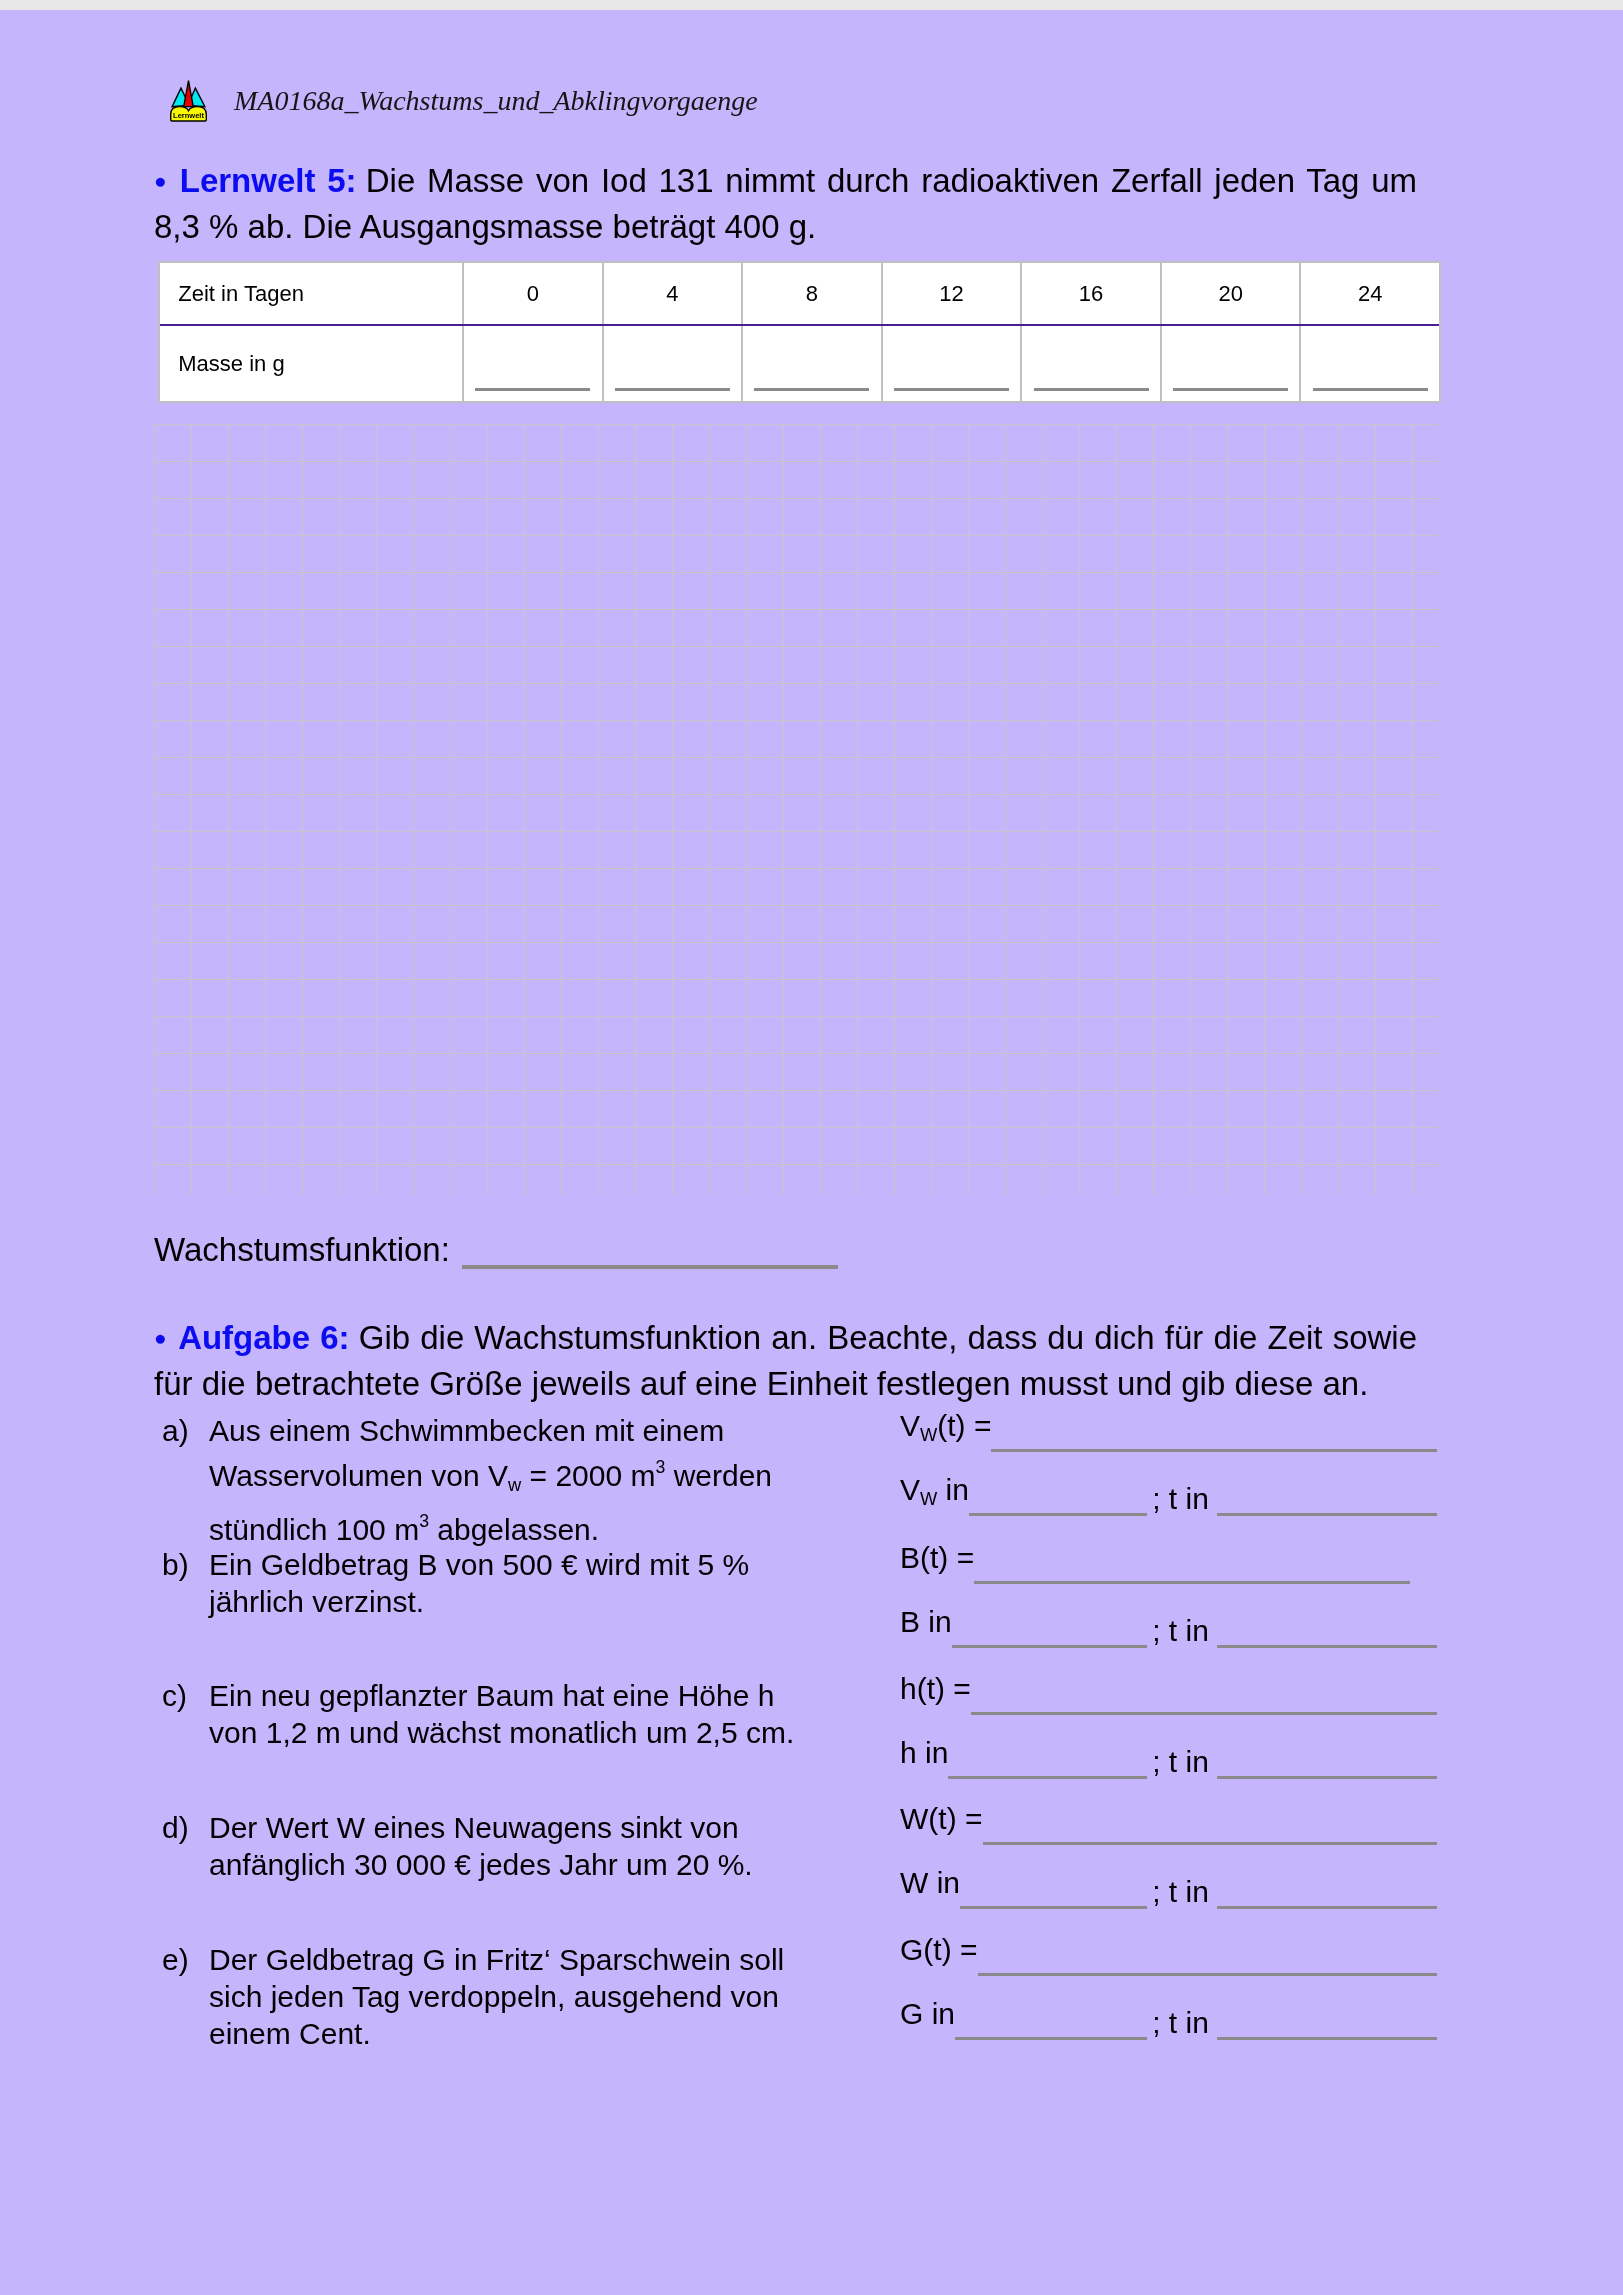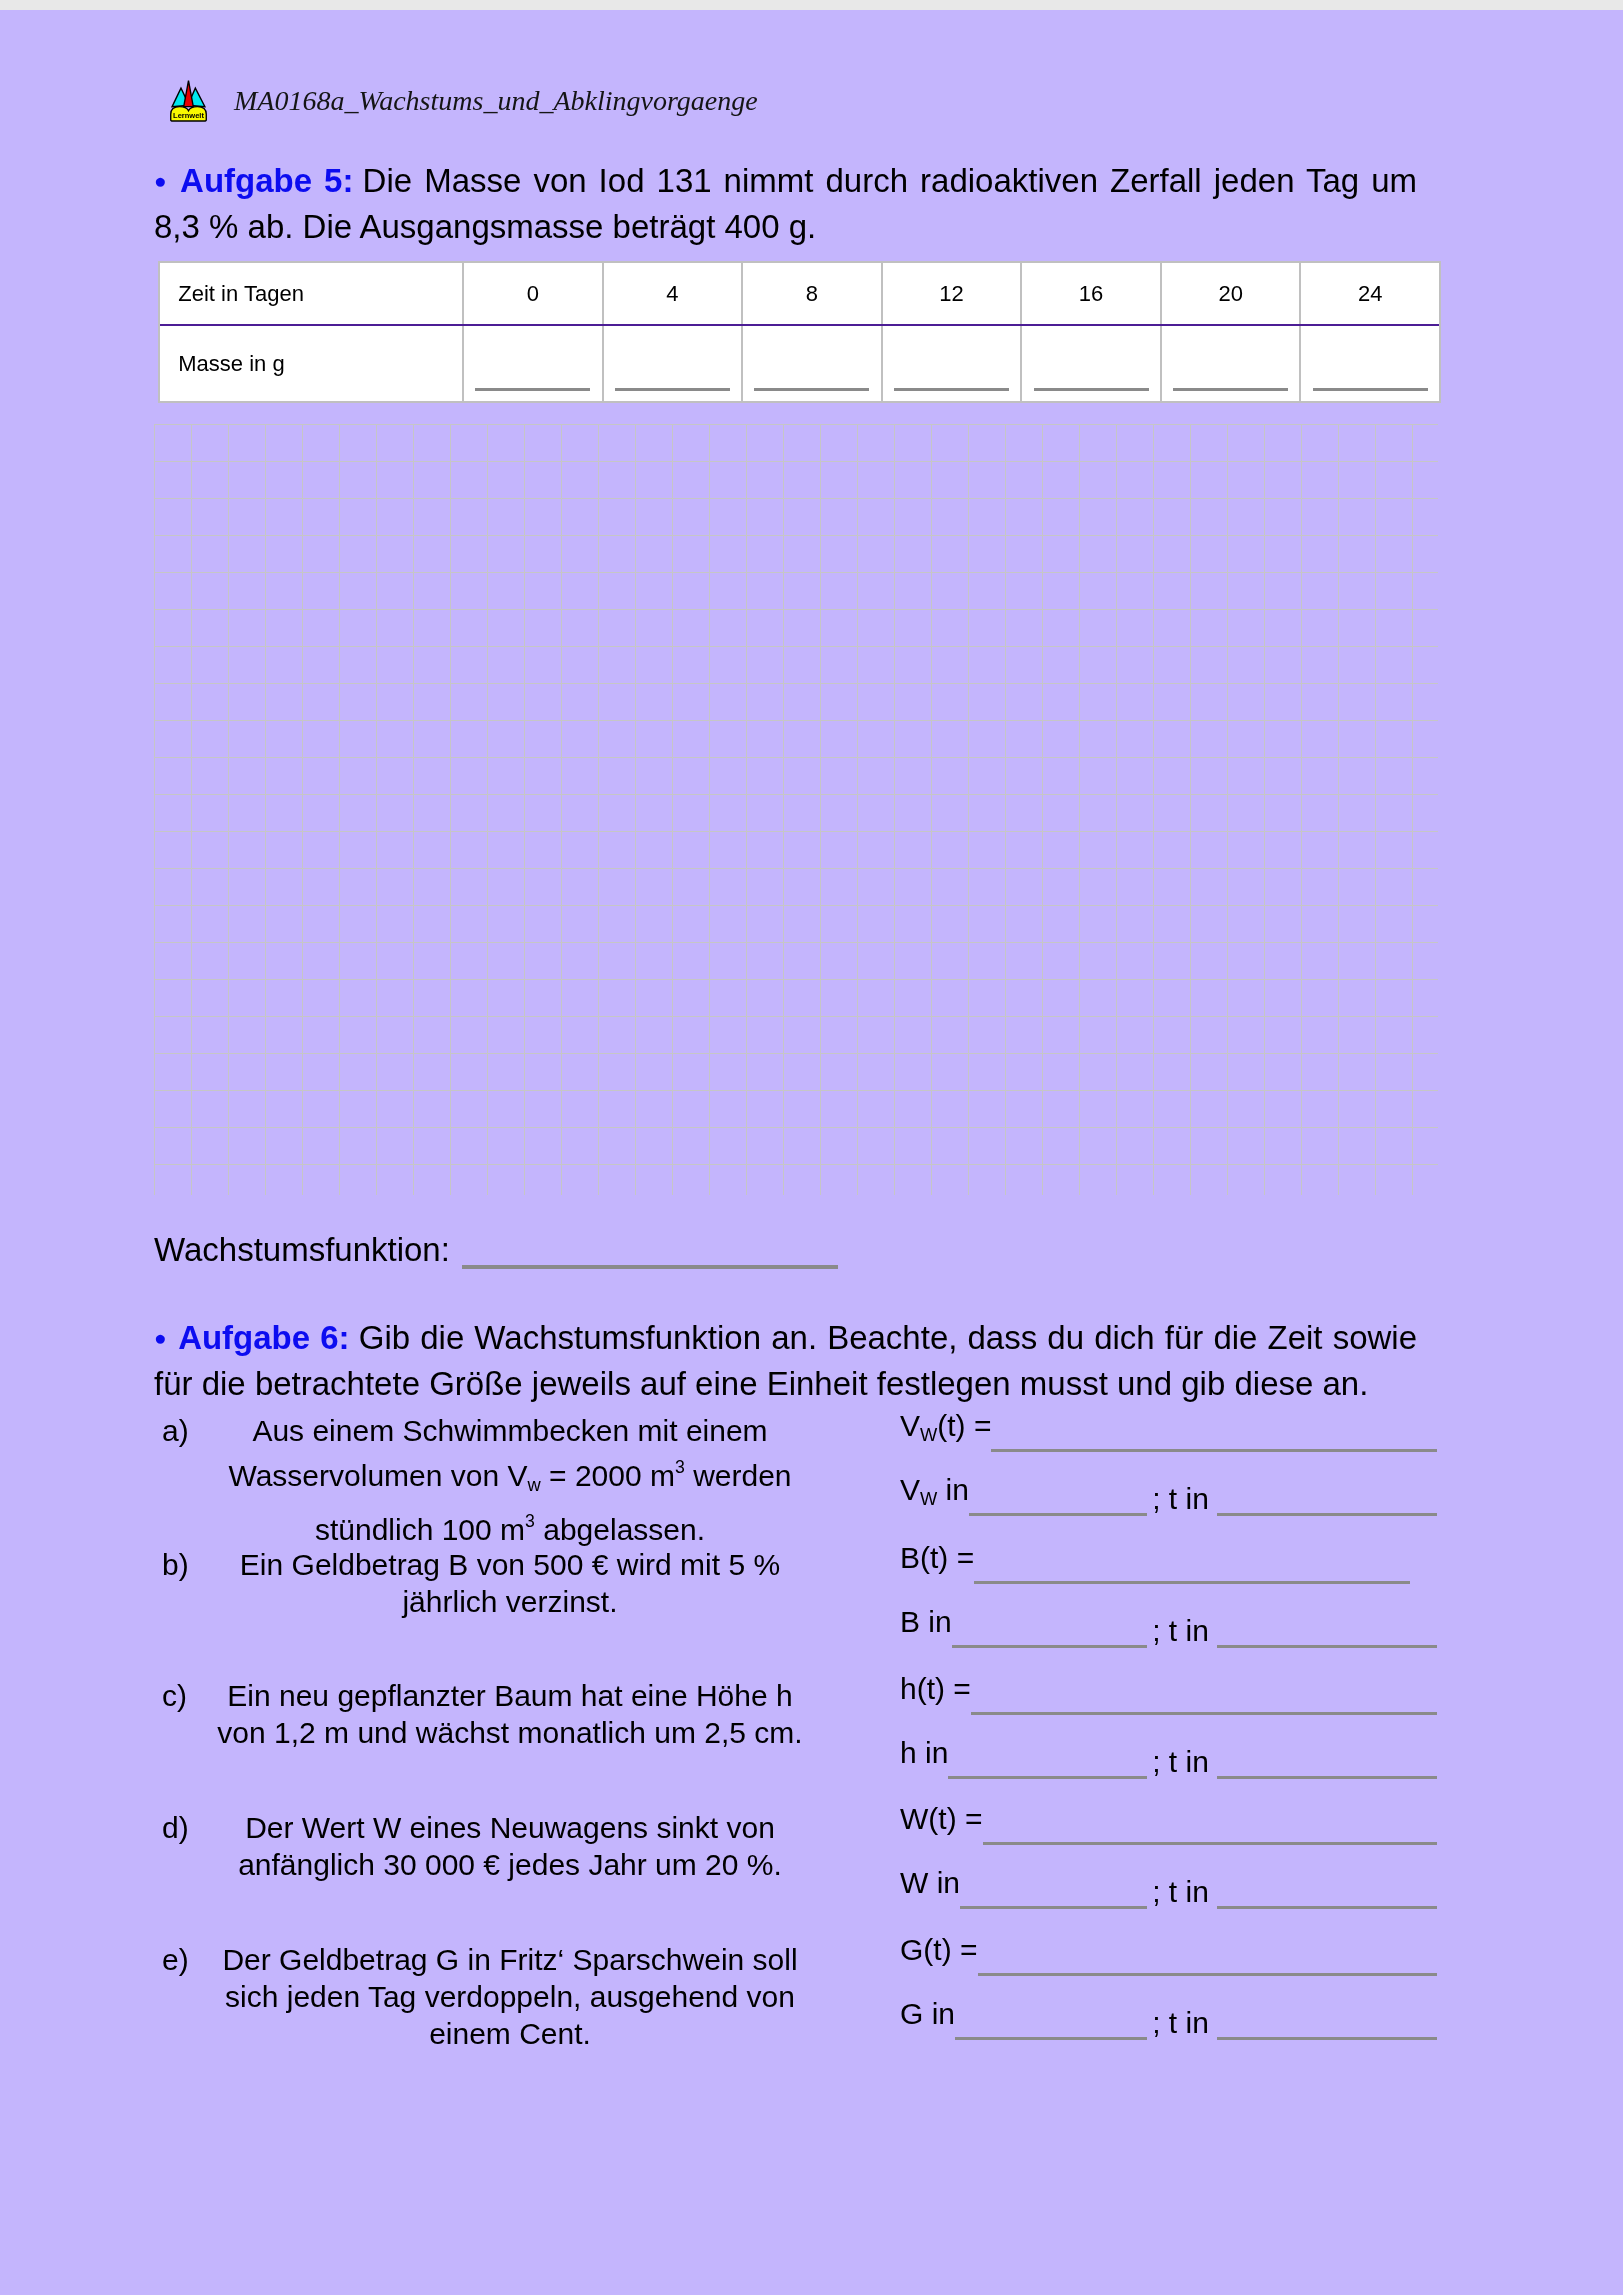--- a/index.html
+++ b/index.html
@@ -36,21 +36,21 @@
       linear-gradient(to right, #c6c6c6 1.3px, transparent 1.3px),
       linear-gradient(to bottom, #c6c6c6 1.3px, transparent 1.3px);
     background-size:37px 37px;
   }
   
   .growth { position:absolute; left:154px; top:1221px; display:flex; align-items:flex-end; font-size:33px; line-height:38px; }
   .gblank { display:block; width:376px; height:6.5px; border-bottom:4.6px solid #8a8a8a; margin-left:11.8px; }
   
   .item { position:absolute; left:162px; width:651px; display:flex; font-size:30px; line-height:37px; }
   .ilabel { width:47px; flex:none; }
-  .itext { width:602px;text-align:center; }
+  .itext { width:602px; }
   .sub { font-size:18.3px; vertical-align:-4.6px; }
   .sup { font-size:17.7px; vertical-align:13px; }
   
   .fgroup { position:absolute; left:900px; width:537px; }
   .fline { display:flex; align-items:flex-end; height:35px; font-size:30px; line-height:35px; white-space:nowrap; }
   .fline.units { margin-top:29px; }
   .flabel { white-space:nowrap; }
   .fblank { display:block; border-bottom:3.9px solid #8a8a8a; height:6.5px; }
   .grow { flex:1; }
   .short { margin-right:27.5px; }
@@ -69,21 +69,21 @@
     <svg class="logo" viewBox="0 0 60 62">
       <polygon points="6,40 19,13 31,38" fill="#00e8f0" stroke="#000" stroke-width="2"></polygon>
       <polygon points="29,38 40,13 54,40" fill="#00e8f0" stroke="#000" stroke-width="2"></polygon>
       <polygon points="23,40 30,2 37,40" fill="#e80000" stroke="#000" stroke-width="2"></polygon>
       <path d="M4 59 L4 51 Q4 40 17 40 Q27 40 30 46 Q33 40 43 40 Q56 40 56 51 L56 59 Q56 61 53 61 L7 61 Q4 61 4 59 Z" fill="#f8f800" stroke="#000" stroke-width="2"></path>
       <text x="30" y="56" text-anchor="middle" font-size="11" font-weight="bold" fill="#000" font-family="Liberation Sans, sans-serif">Lernwelt</text>
     </svg>
     <span class="doc-title">MA0168a_Wachstums_und_Abklingvorgaenge</span>
   </div>
 
-  <p class="para" style="top:148px"><span class="bullet">●</span><span class="tlabel">Aufgabe 5:</span><span>Die Masse von Iod 131 nimmt durch radioaktiven Zerfall jeden Tag um 8,3&nbsp;% ab. Die Ausgangsmasse beträgt 400&nbsp;g.</span></p>
+  <p class="para" style="top:148px"><span class="bullet">●</span><span class="tlabel">Lernwelt 5:</span><span>Die Masse von Iod 131 nimmt durch radioaktiven Zerfall jeden Tag um 8,3&nbsp;% ab. Die Ausgangsmasse beträgt 400&nbsp;g.</span></p>
 
   <div class="wtable">
     <div class="trow">
       <div class="tcell thead">Zeit in Tagen</div>
       <div class="tcell tval">0</div>
       <div class="tcell tval">4</div>
       <div class="tcell tval">8</div>
       <div class="tcell tval">12</div>
       <div class="tcell tval">16</div>
       <div class="tcell tval">20</div>

